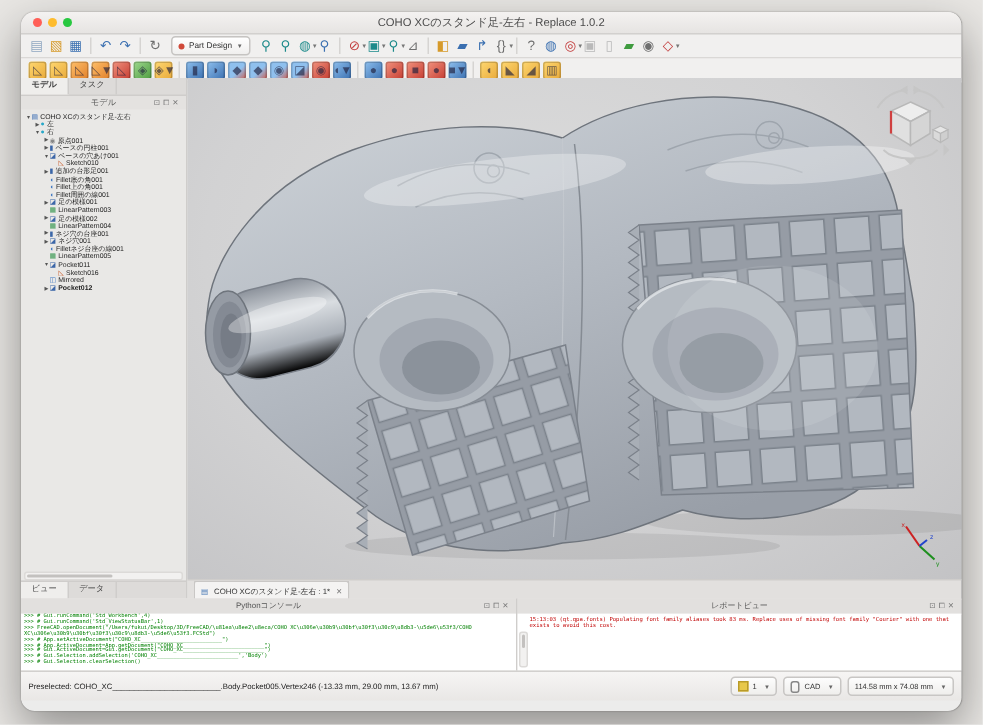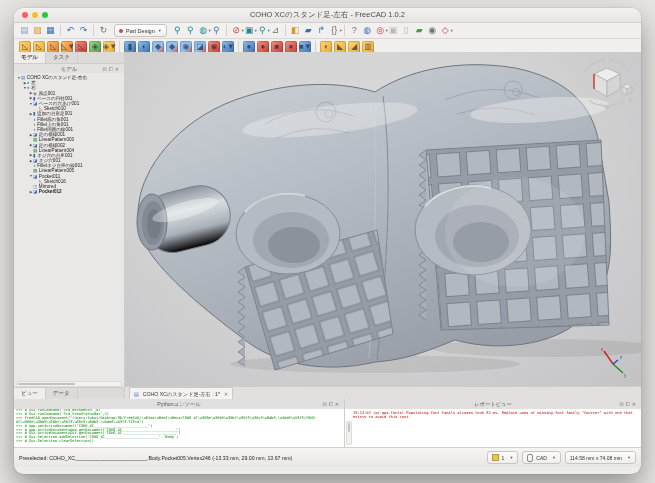--- a/index.html
+++ b/index.html
@@ -87,21 +87,21 @@
 <body>
 
 <div class="window">
 
   <div class="titlebar">
     <div class="lights">
       <span class="light l-red"></span>
       <span class="light l-yel"></span>
       <span class="light l-grn"></span>
     </div>
-    <div class="title">COHO XCのスタンド足-左右 - FreeCAD 1.0.2</div>
+    <div class="title">COHO XCのスタンド足-左右 - Replace 1.0.2</div>
   </div>
 
   <div class="tb">
     <span id="tb1a" style="display:flex;align-items:center">
         <span class="ti c-page">▤</span>
         <span class="ti c-amber">▧</span>
         <span class="ti c-blue">▦</span>
         <span class="tsep"></span>
         <span class="ti c-blue">↶</span>
         <span class="ti c-blue">↷</span>

